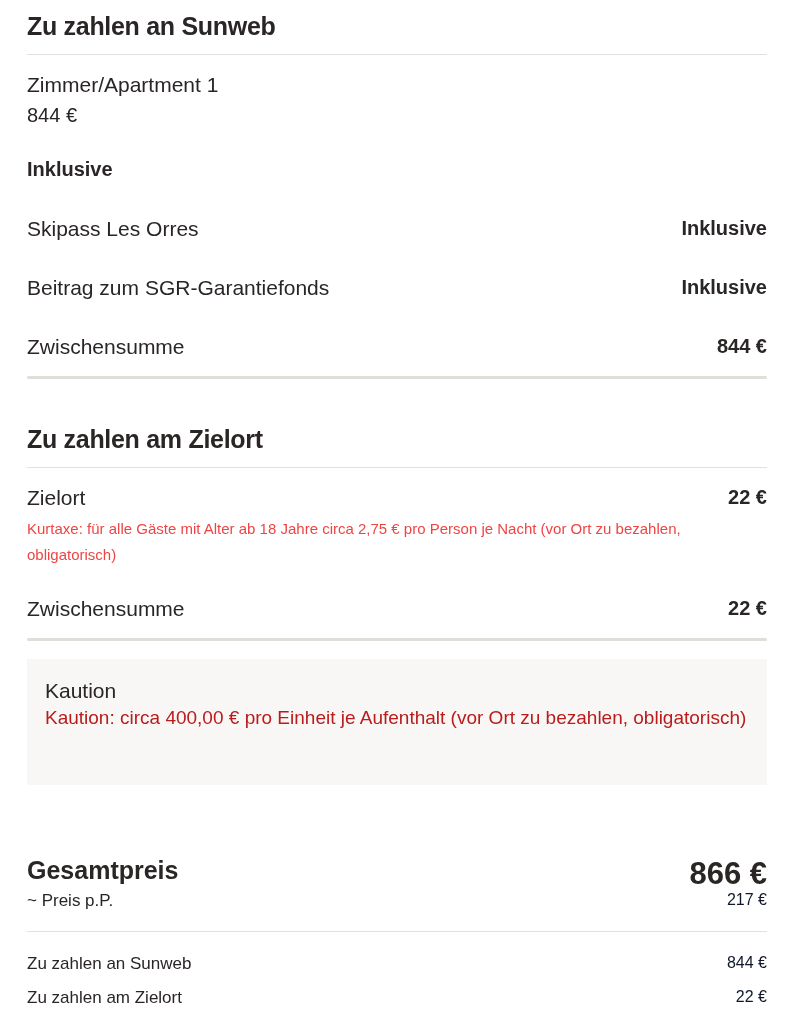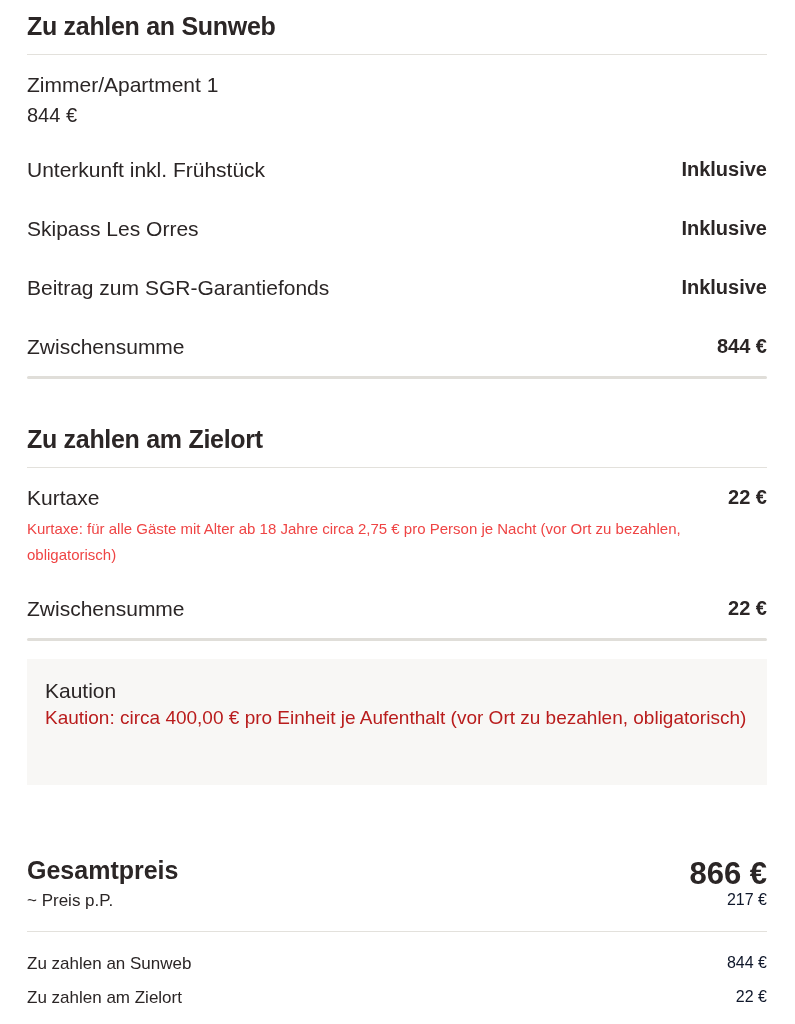--- a/index.html
+++ b/index.html
@@ -122,21 +122,20 @@
   <div class="divider" style="top:54px;"></div>
 
   <div class="row" style="top:73px;">
     <span class="lbl">Zimmer/Apartment 1</span>
   </div>
   <div class="row" style="top:104px;">
     <span class="val regular">844 €</span>
   </div>
 
   <div class="row" style="top:158px;">
-    <span class="lbl">Unterkunft inkl. Frühstück</span>
     <span class="val">Inklusive</span>
   </div>
   <div class="row" style="top:217px;">
     <span class="lbl">Skipass Les Orres</span>
     <span class="val">Inklusive</span>
   </div>
   <div class="row" style="top:276px;">
     <span class="lbl">Beitrag zum SGR-Garantiefonds</span>
     <span class="val">Inklusive</span>
   </div>
@@ -144,21 +143,21 @@
   <div class="row" style="top:335px;">
     <span class="lbl">Zwischensumme</span>
     <span class="val">844 €</span>
   </div>
   <div class="divider thick" style="top:376px;"></div>
 
   <div class="section-title" style="top:425px;">Zu zahlen am Zielort</div>
   <div class="divider" style="top:467px;"></div>
 
   <div class="row" style="top:486px;">
-    <span class="lbl">Kurtaxe</span>
+    <span class="lbl">Zielort</span>
     <span class="val">22 €</span>
   </div>
   <div class="note" style="top:516px; width:700px;">Kurtaxe: für alle Gäste mit Alter ab 18 Jahre circa 2,75 € pro Person je Nacht (vor Ort zu bezahlen, obligatorisch)</div>
 
   <div class="row" style="top:597px;">
     <span class="lbl">Zwischensumme</span>
     <span class="val">22 €</span>
   </div>
   <div class="divider thick" style="top:638px;"></div>
 

